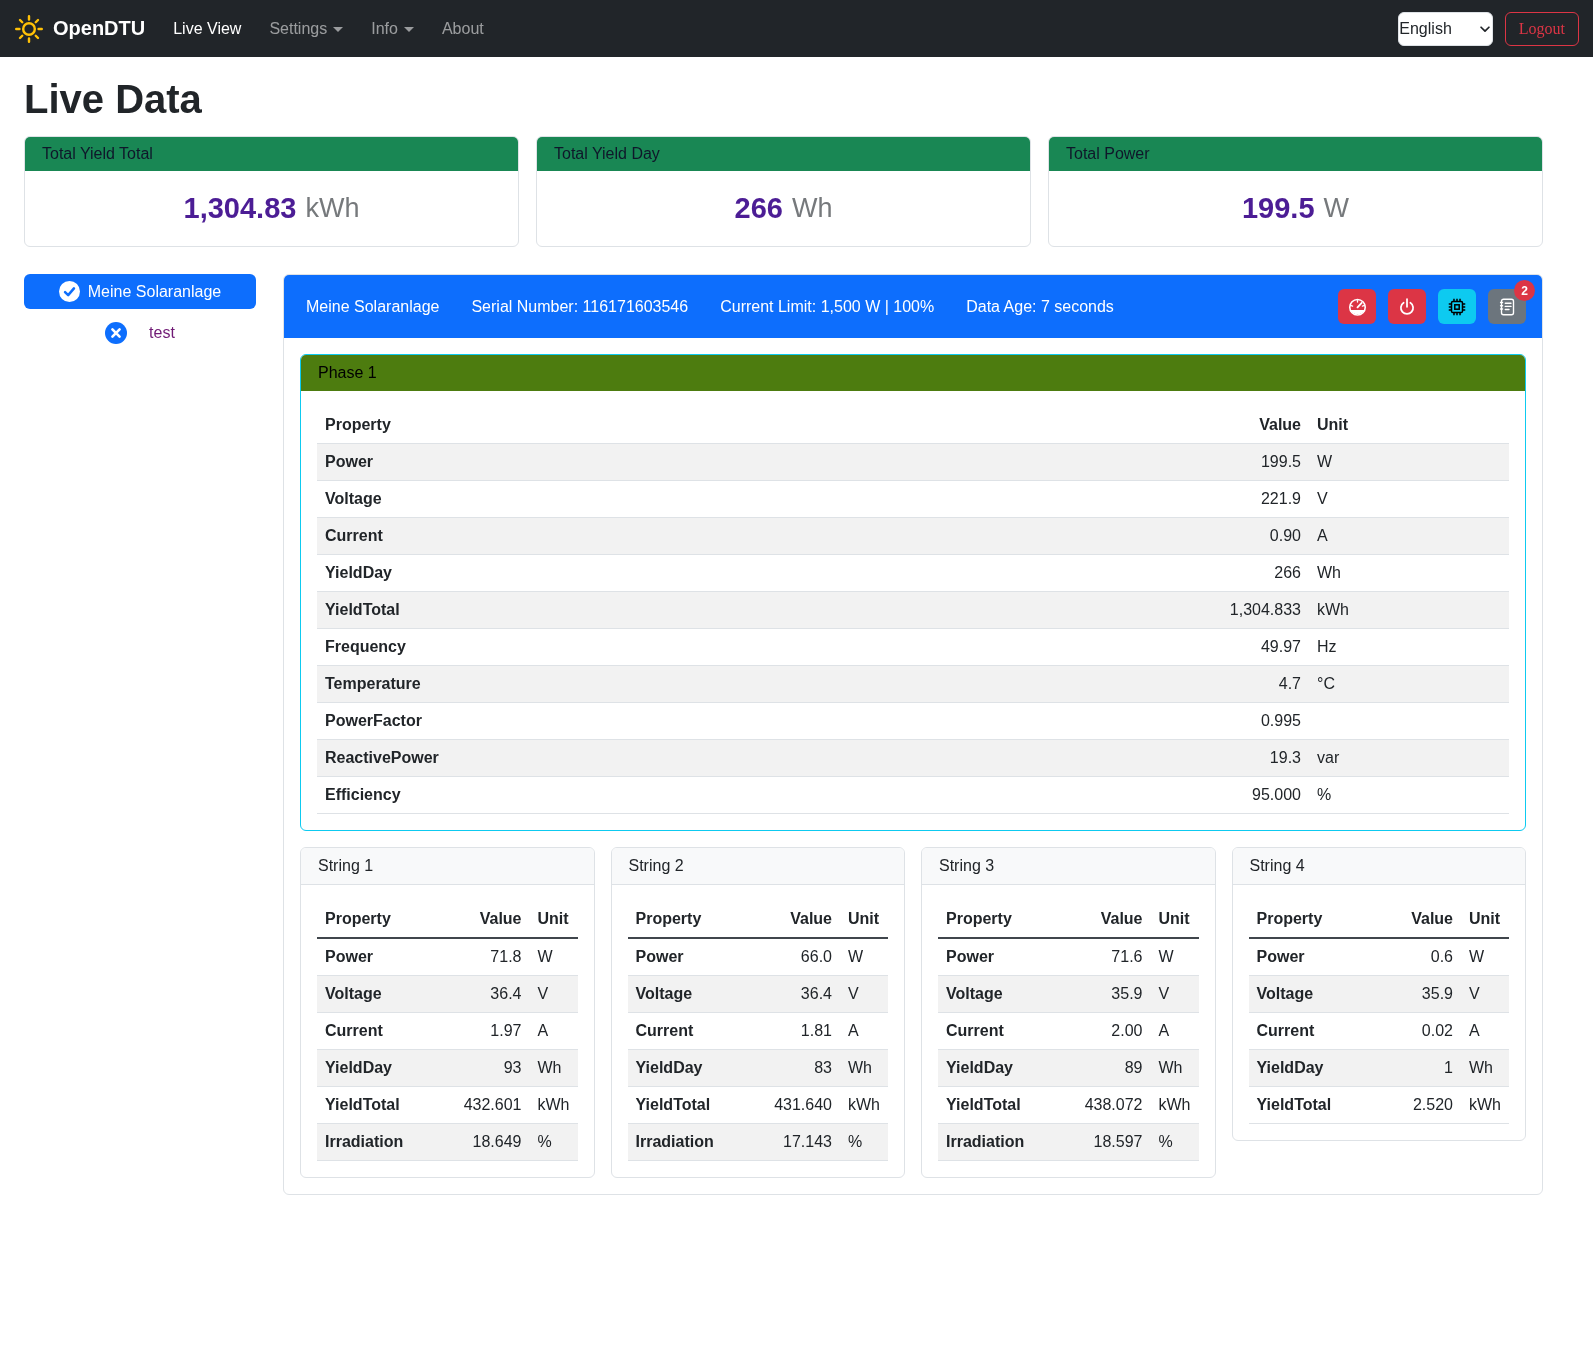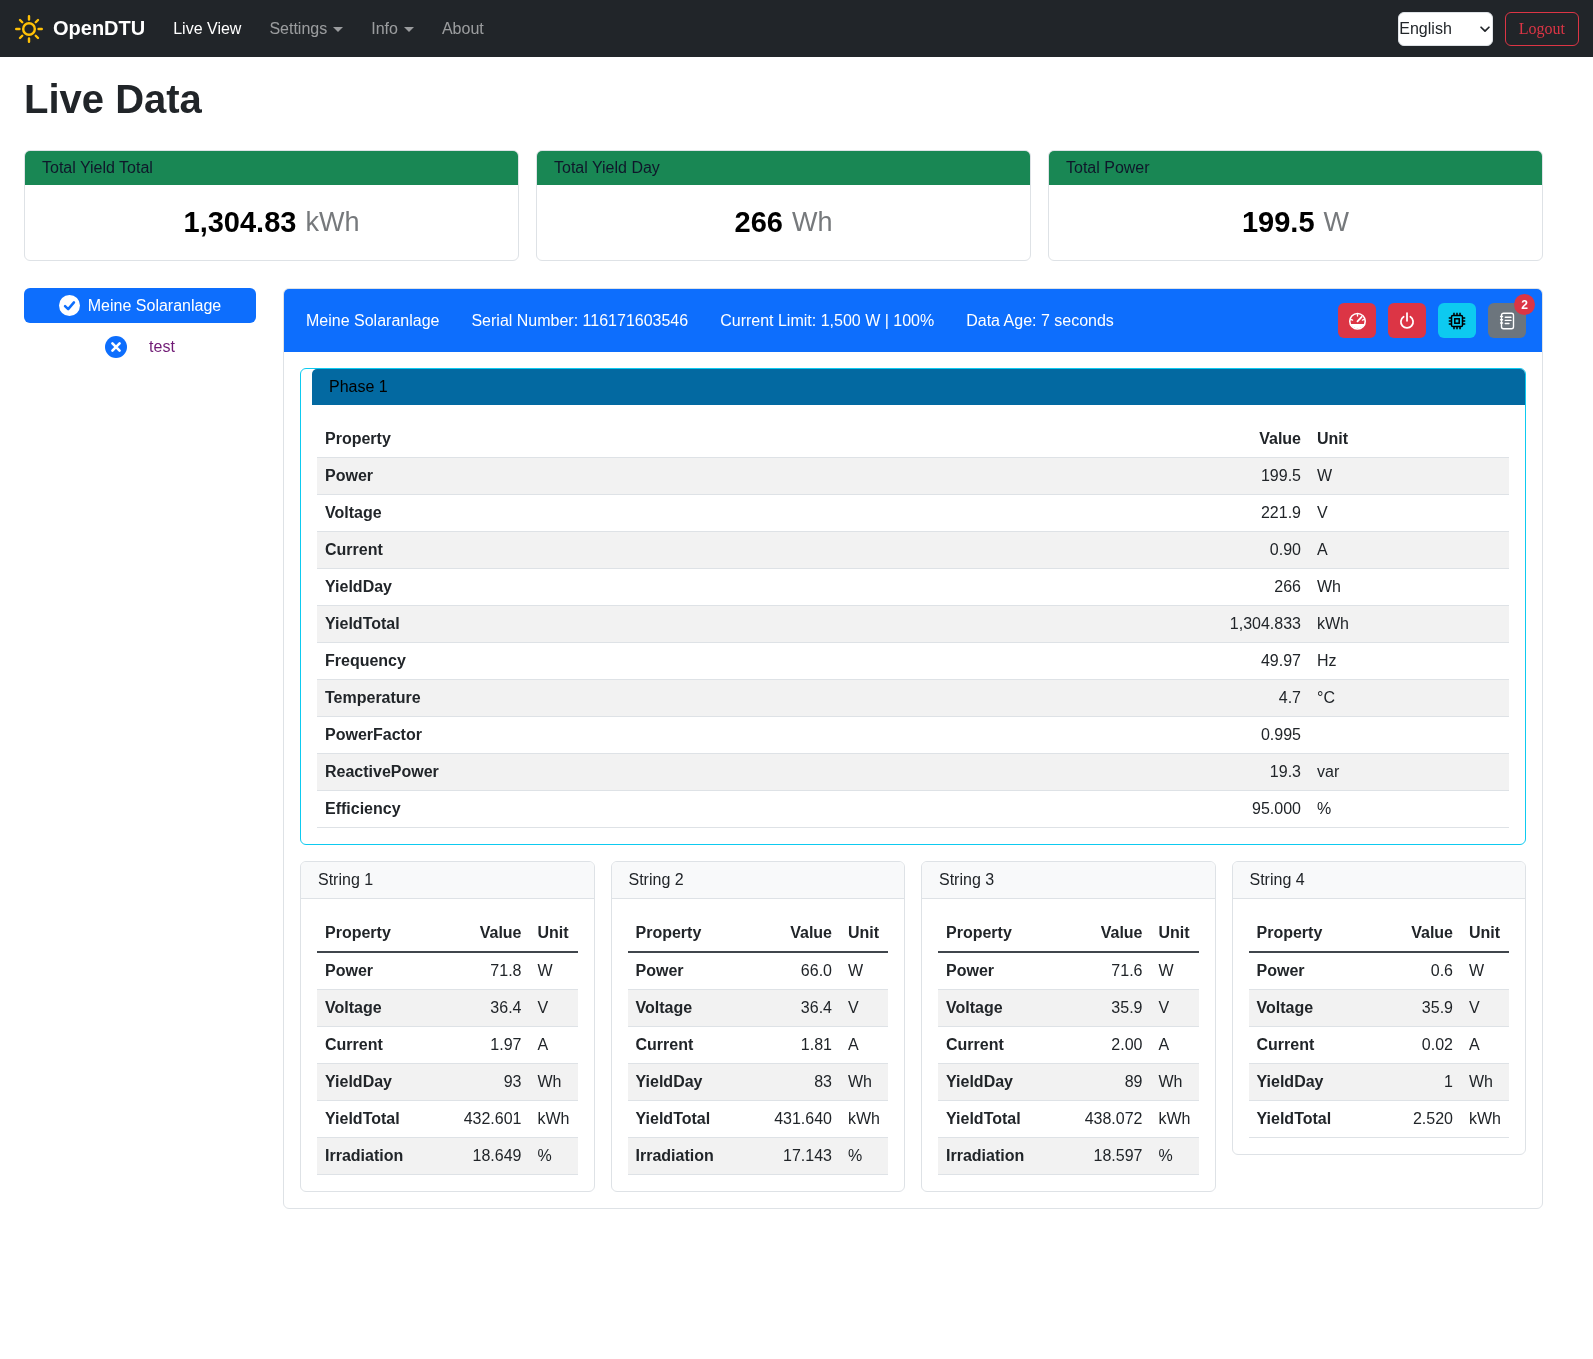--- a/index.html
+++ b/index.html
@@ -13,28 +13,28 @@
   .nav-links { display: flex; align-items: center; margin-left: 14px; }
   .nav-link { color: rgba(255,255,255,.55); padding: 8px 14px; font-size: 16px; cursor: pointer; }
   .nav-link.active { color: #fff; font-weight: 500; }
   .caret { display: inline-block; margin-left: 6px; vertical-align: 2px; border-top: 5px solid currentColor; border-left: 5px solid transparent; border-right: 5px solid transparent; }
   .nav-right { margin-left: auto; display: flex; align-items: center; gap: 12px; }
   .lang-select { background: #fff; color: #212529; border: 1px solid #dee2e6; border-radius: 6px; padding: 7px 0; display: flex; align-items: center; gap: 26px; font-size: 16px; cursor: pointer; }
   .logout-btn { background: transparent; border: 1px solid #dc3545; color: #dc3545; border-radius: 6px; padding: 7px 13px; font-size: 16px; font-family: Liberation Serif, serif; cursor: pointer; }
 
   
   .content { padding: 10px 50px 24px 24px; }
-  .page-title { font-size: 40px; font-weight: 700; margin: 10px 0 28px 0; }
+  .page-title { font-size: 40px; font-weight: 700; margin: 10px 0 14px 0; }
 
   
   .cards-row { display: flex; gap: 17px; }
   .summary-card { flex: 1; border: 1px solid #dee2e6; border-radius: 6px; background: #fff; overflow: hidden; }
   .summary-card-header { background: #198754; color: #0f172a; padding: 8px 17px; font-size: 16px; }
   .summary-card-body { display: flex; align-items: center; justify-content: center; gap: 9px; height: 75px; }
-  .summary-value { font-size: 29px; font-weight: 700; color: #000000; }
+  .summary-value { font-size: 29px; font-weight: 700; color: #4c1d95; }
   .summary-unit { font-size: 27px; color: #76797c; }
 
   
   .main-row { display: flex; align-items: flex-start; gap: 27px; margin-top: 27px; }
   .sidebar-col { flex: 0 0 232px; display: flex; flex-direction: column; align-items: center; }
   .inverter-select-btn { width: 100%; background: #0d6efd; border: none; color: #fff; font-family: inherit; font-size: 16px; border-radius: 6px; padding: 7px 12px; display: flex; align-items: center; justify-content: center; gap: 8px; cursor: pointer; }
   .test-link { margin-top: 13px; color: #701a75; display: flex; align-items: center; gap: 22px; font-size: 16px; cursor: pointer; }
 
   .inverter-card { flex: 1; border: 1px solid #dee2e6; border-radius: 6px; background: #fff; }
   .inverter-card-header { background: #0d6efd; color: #fff; border-radius: 5px 5px 0 0; display: flex; align-items: center; gap: 32px; padding: 14px 16px 14px 22px; font-size: 16px; }
@@ -42,21 +42,21 @@
   .icon-btn { width: 38px; height: 35px; border: none; border-radius: 6px; display: flex; align-items: center; justify-content: center; cursor: pointer; position: relative; padding: 0; }
   .icon-btn.red { background: #dc3545; }
   .icon-btn.cyan { background: #0dcaf0; }
   .icon-btn.gray { background: #6c757d; }
   .event-badge { position: absolute; top: -9px; right: -9px; min-width: 21px; height: 21px; border-radius: 50%; background: #dc3545; color: #fff; font-size: 12px; font-weight: 700; display: flex; align-items: center; justify-content: center; }
 
   .inverter-card-body { padding: 16px; }
 
   
   .phase-panel { border: 1px solid #0dcaf0; border-radius: 6px; background: #fff; }
-  .phase-panel-header { background: #0369a1; color: #000; padding: 9px 17px; font-size: 16px; border-radius: 5px 5px 0 0; margin-left: 11px; }
+  .phase-panel-header { background: #4d7c0f; color: #000; padding: 9px 17px; font-size: 16px; border-radius: 5px 5px 0 0; }
   .panel-body { padding: 16px; }
 
   
   table.data-table { width: 100%; border-collapse: collapse; font-size: 16px; }
   .data-table th, .data-table td { padding: 9px 8px; text-align: left; border-bottom: 1px solid #dee2e6; font-weight: 400; }
   .data-table thead th { font-weight: 700; }
   .data-table tbody th.prop { font-weight: 700; }
   .data-table .val { text-align: right; }
   .phase-table .val { width: 130px; }
   .phase-table .unit { width: 200px; }

